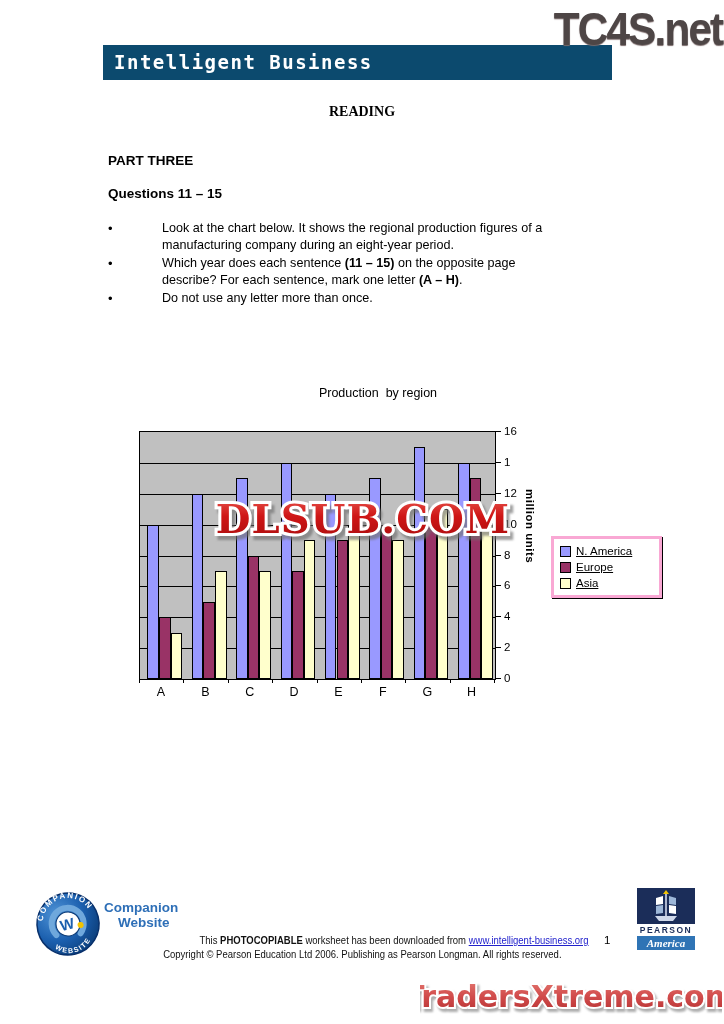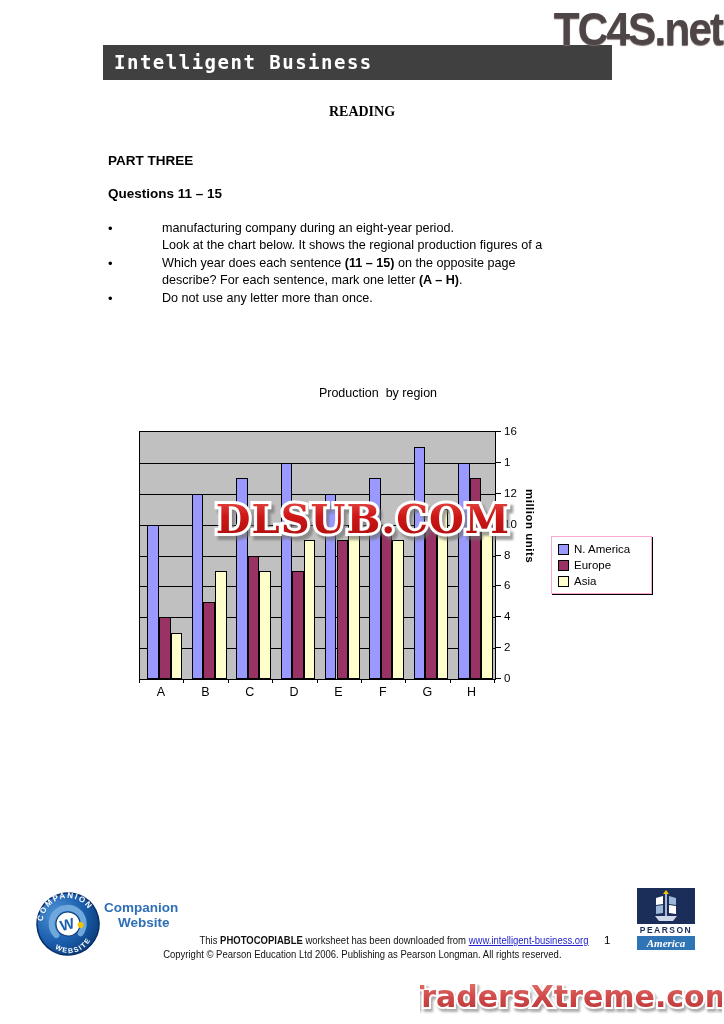--- a/index.html
+++ b/index.html
@@ -6,21 +6,21 @@
   .page{position:relative;width:724px;height:1024px;background:#fff;overflow:hidden;
         font-family:"Liberation Sans",sans-serif;color:#000;}
 
   
   .tc4s{position:absolute;top:2px;right:2px;z-index:7;
         font-family:"Liberation Sans",sans-serif;font-weight:bold;font-size:46px;
         letter-spacing:-2px;color:#4e4646;transform:scaleX(.92);transform-origin:right top;
         text-shadow:0 1px 1px #7a6a6a;}
 
   
-  .banner{position:absolute;left:103px;top:45px;width:509px;height:35px;background:#404040;z-index:3;}
+  .banner{position:absolute;left:103px;top:45px;width:509px;height:35px;background:#0c4a6e;z-index:3;}
   .banner-title{font-family:"DejaVu Sans Mono",monospace;font-weight:bold;font-size:19px;
         letter-spacing:1.5px;color:#fff;line-height:35px;padding-left:11px;}
 
   .doc-title{position:absolute;left:0;top:104px;width:724px;text-align:center;
         font-family:"Liberation Serif",serif;font-weight:bold;font-size:14px;line-height:16.5px;}
 
   .part{position:absolute;left:108px;top:153px;font-weight:bold;font-size:13.5px;text-align:center;}
   .questions{position:absolute;left:108px;top:186px;font-weight:bold;font-size:13.5px;}
 
   .bullets{position:absolute;left:108px;top:220px;width:480px;font-size:12.6px;line-height:17.4px;}
@@ -36,21 +36,21 @@
         background:#c0c0c0;border:1px solid #000;box-sizing:content-box;}
   .gridline{position:absolute;left:0;width:100%;height:1px;background:#000;}
   .bar{position:absolute;border:1px solid #000;box-sizing:border-box;}
   .xtick{position:absolute;width:1px;height:4px;background:#000;}
   .ytick{position:absolute;height:1px;width:5px;background:#000;}
   .xlab{position:absolute;width:44px;text-align:center;font-size:12.5px;}
   .ylab{position:absolute;font-size:11.5px;}
   .yaxis-title{position:absolute;left:524px;top:489px;writing-mode:vertical-rl;
         font-weight:bold;font-size:11.5px;letter-spacing:.5px;z-index:2;}
   .legend{position:absolute;left:551px;top:536px;width:85px;background:#fff;
-        border:1px solid #f9a8d4;box-shadow:1px 1px 0 #000;padding:4px 8px 4px 6px;z-index:2;}
+        border:3px solid #f9a8d4;box-shadow:1px 1px 0 #000;padding:4px 14px 4px 6px;z-index:2;text-decoration:underline;}
   .legend-row{display:flex;align-items:center;height:16px;}
   .legend-swatch{width:9px;height:9px;border:1px solid #000;margin-right:5px;flex:0 0 9px;}
   .legend-label{font-size:11.5px;}
 
   .dlsub-svg{position:absolute;left:210px;top:483px;z-index:6;}
   .traders-svg{position:absolute;left:420px;top:974px;z-index:7;}
 
   
   .footer-line{position:absolute;left:0;width:724px;text-align:center;font-size:10.8px;color:#111;}
   .footer-line .inner{display:inline-block;transform:scaleX(.88);transform-origin:center;white-space:nowrap;}
@@ -83,22 +83,22 @@
     <div>READING</div>
   </div>
 
   <div class="part">PART THREE</div>
   <div class="questions">Questions 11 – 15</div>
 
   <div class="bullets" id="bullets">
       <div class="bullet-item">
         <div class="bullet-dot">•</div>
         <div class="bullet-text">
+          <div><span>Look at the chart below. It shows the regional production figures of a</span></div>
           <div><span>manufacturing company during an eight-year period.</span></div>
-          <div><span>Look at the chart below. It shows the regional production figures of a</span></div>
         </div>
       </div>
       <div class="bullet-item">
         <div class="bullet-dot">•</div>
         <div class="bullet-text">
           <div><span>Which year does each sentence </span><b>(11 – 15)</b><span> on the opposite page</span></div>
           <div><span>describe? For each sentence, mark one letter </span><b>(A – H)</b><span>.</span></div>
         </div>
       </div>
       <div class="bullet-item">

